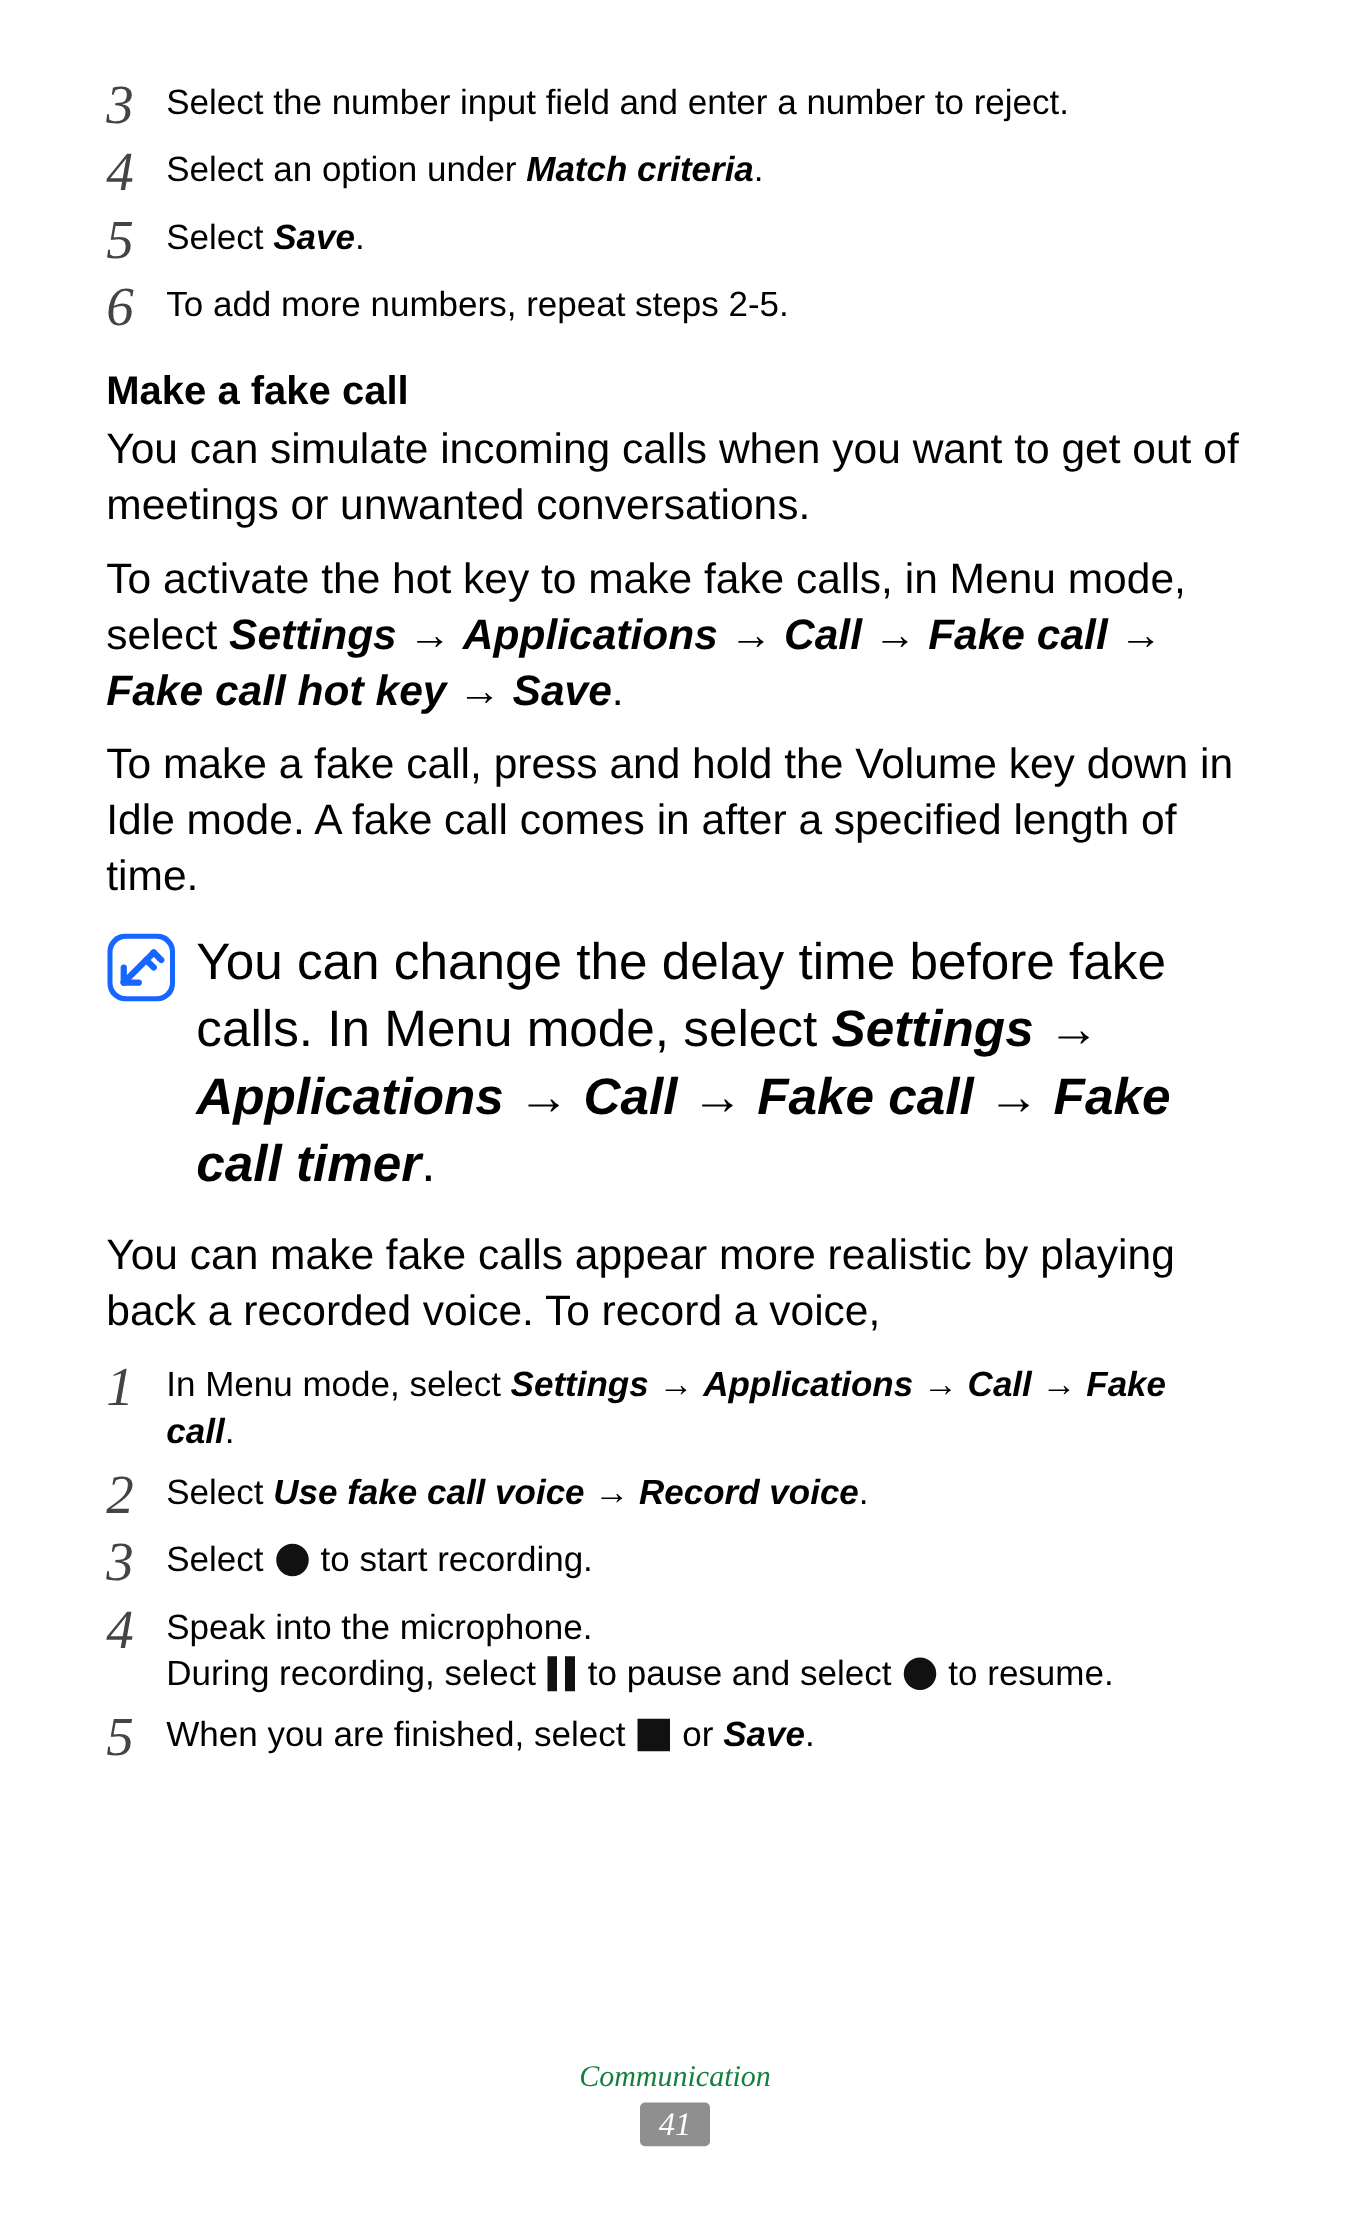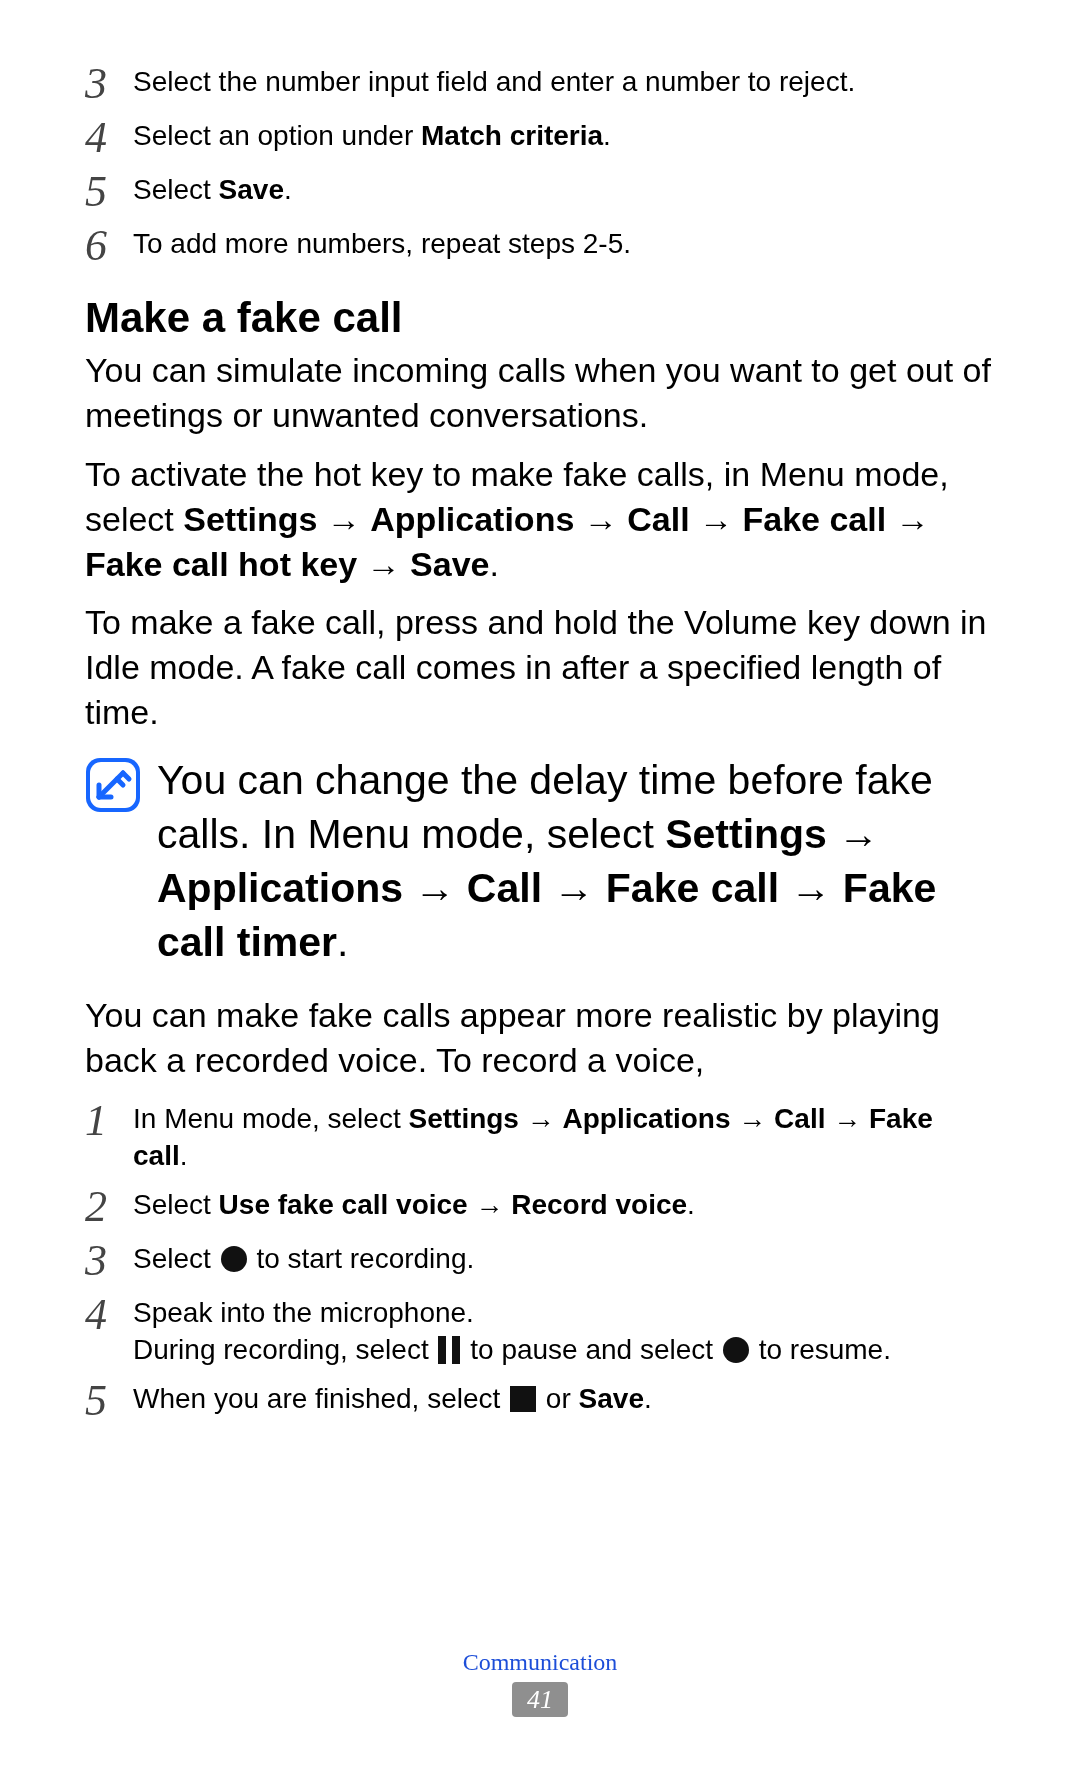--- a/index.html
+++ b/index.html
@@ -29,24 +29,24 @@
     line-height: 1;
     padding-top: 2px;
     text-align: left;
   }
   .step-body {
     font-size: 28px;
     line-height: 1.32;
     flex: 1;
     padding-top: 4px;
   }
-  .b { font-weight: 700; }
+  .b { font-weight: 700; font-style: italic; }
   .arrow { font-weight: 400; }
   h3.section-title {
-    font-size: 42px;
+    font-size: 32px;
     font-weight: 700;
     margin-top: 26px;
     margin-bottom: 6px;
   }
   p.body {
     font-size: 34px;
     line-height: 1.32;
     margin-bottom: 14px;
   }
   .note {
@@ -86,22 +86,23 @@
     width: 26px; height: 26px; background: #111;
   }
   .footer {
     position: absolute;
     left: 0; right: 0;
     bottom: 54px;
     text-align: center;
   }
   .footer-section {
     font-family: Georgia, "Times New Roman", serif;
+    font-style: italic;
     font-size: 24px;
-    color: #1d4ed8;
+    color: #15803d;
     margin-bottom: 6px;
   }
   .page-badge {
     display: inline-block;
     min-width: 56px;
     padding: 2px 14px;
     background: #8f8f8f;
     color: #fff;
     font-size: 26px;
     font-style: italic;

